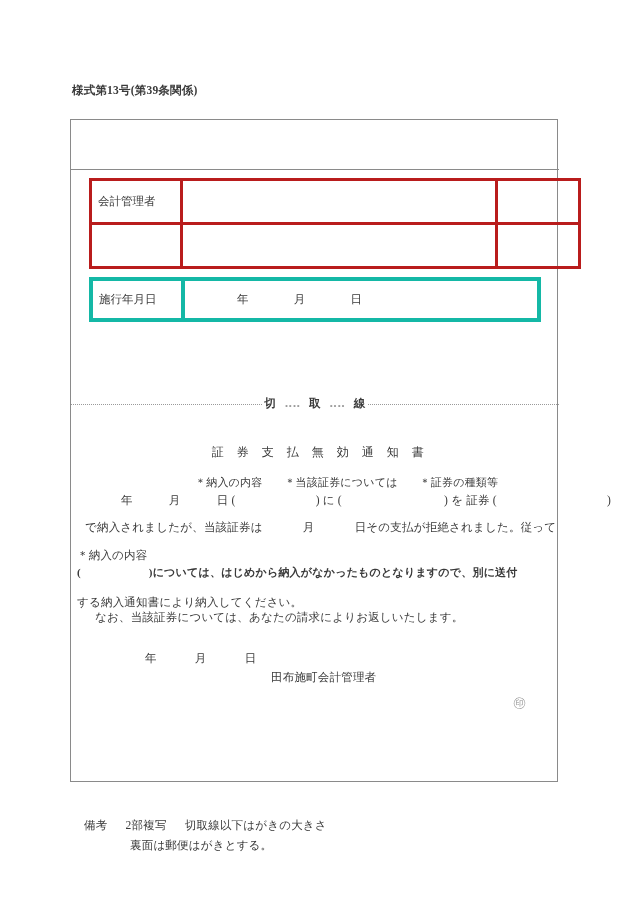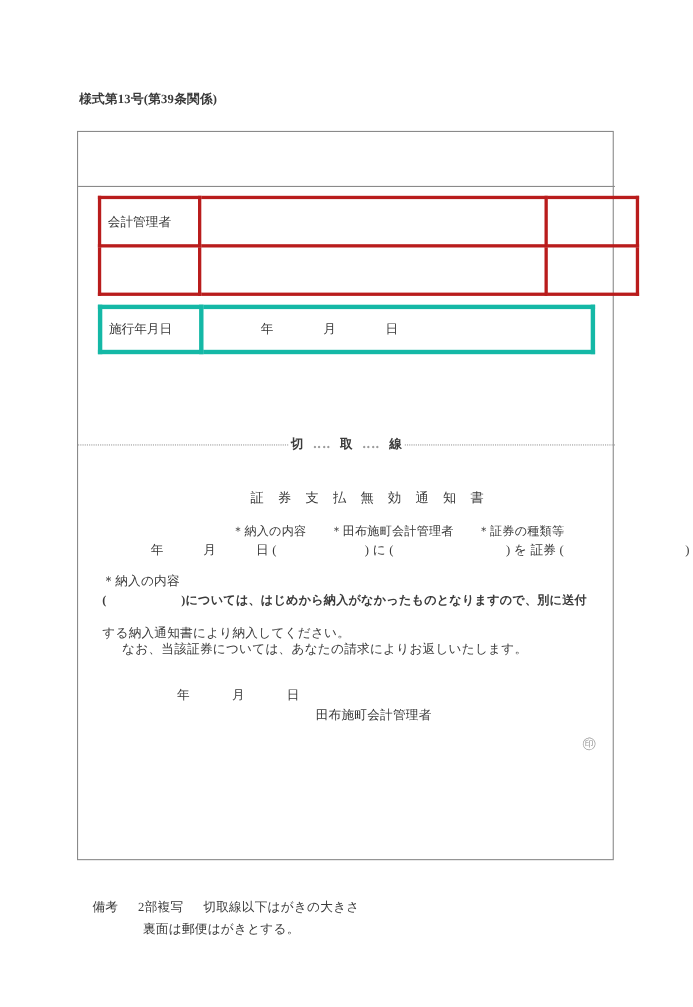--- a/index.html
+++ b/index.html
@@ -132,21 +132,21 @@
     padding: 0 2px;
     letter-spacing: 0.5px;
     white-space: nowrap;
     transform: translateY(-1px);
     font-weight: bold;
   }
   .cut-text .d { display: inline-block; width: 26px; text-align: center; color: #9a9a9a; }
   
   .notice {
     position: absolute;
-    left: 16px;
+    left: 0;
     top: 300px;
     width: 488px;
   }
   .notice-title {
     text-align: center;
     font-size: 12px;
     letter-spacing: 0.5px;
     margin-top: 24px;
     padding-left: 6px;
   }
@@ -308,21 +308,21 @@
         <span class="c">無</span>
         <span class="c">効</span>
         <span class="c">通</span>
         <span class="c">知</span>
         <span class="c">書</span>
       </div>
 
       <div class="star-row">
         <span>＊納入の内容</span>
         <span class="sgap"></span>
-        <span>＊田布施町会計管理者</span>
+        <span>＊当該証券については</span>
         <span class="sgap"></span>
         <span>＊証券の種類等</span>
       </div>
 
       <div class="ymd-row">
         <span>年</span>
         <span class="g2"></span>
         <span>月</span>
         <span class="g2"></span>
         <span>日</span>
@@ -333,20 +333,27 @@
         <span>(</span>
         <span class="blank-md"></span>
         <span>)</span>
         <span>を</span>
         <span>証券</span>
         <span>(</span>
         <span class="blank-lg"></span>
         <span>)</span>
       </div>
 
+      <div class="para">
+        <span>で納入されましたが、当該証券は</span>
+        <span class="g3"></span>
+        <span>月</span>
+        <span class="g3"></span>
+        <span>日その支払が拒絶されました。従って</span>
+      </div>
 
       <div class="para-left">＊納入の内容</div>
 
       <div class="para-paren">
         <span>(</span>
         <span class="paren-gap"></span>
         <span>)については、はじめから納入がなかったものとなりますので、別に送付</span>
       </div>
 
       <div class="para-cont">する納入通知書により納入してください。</div>

